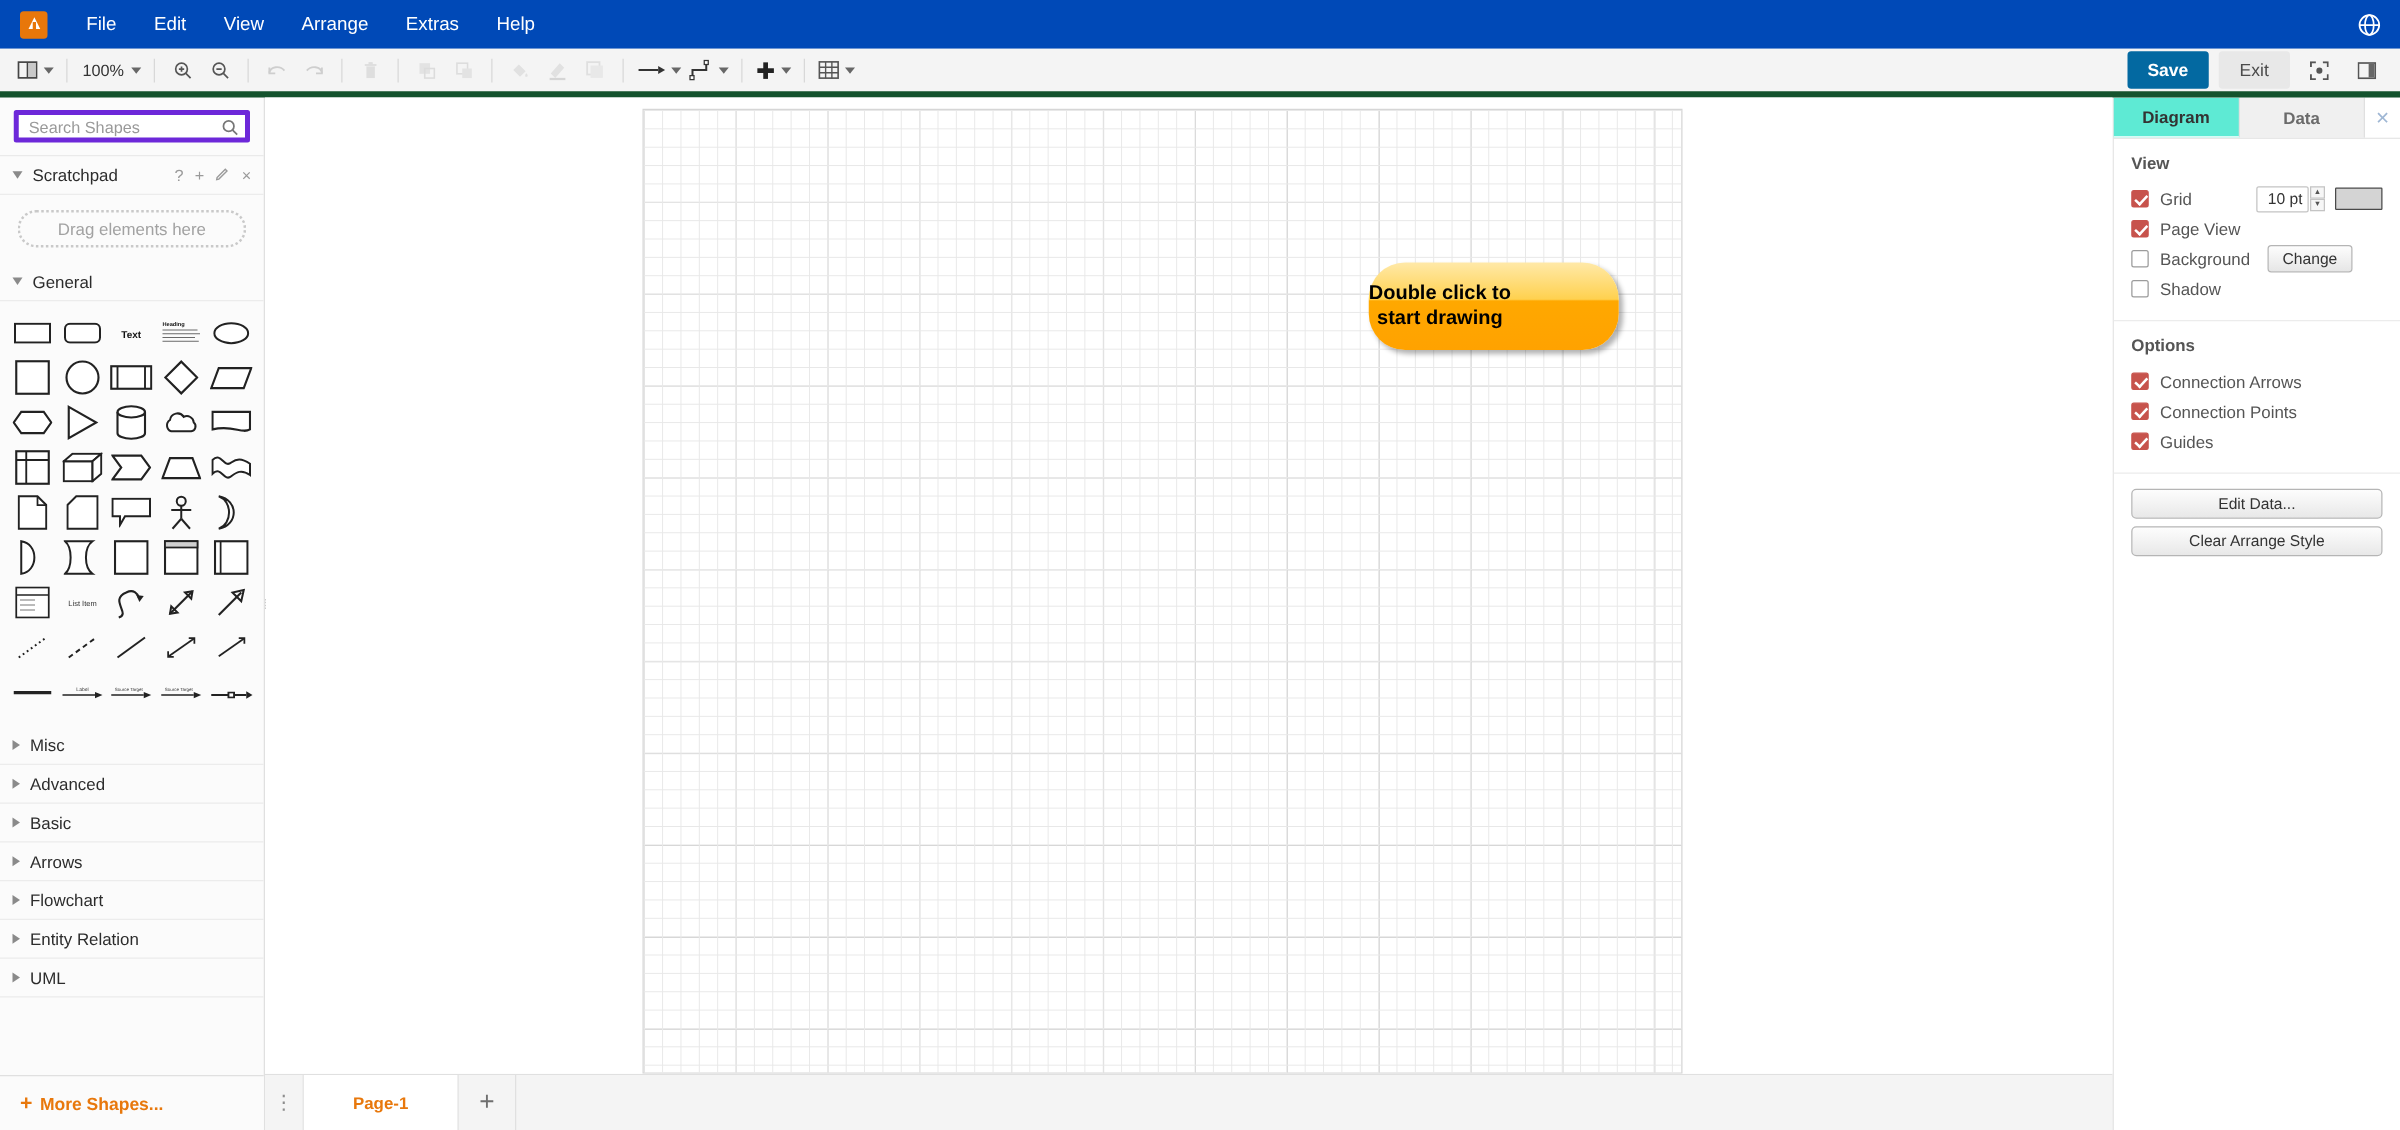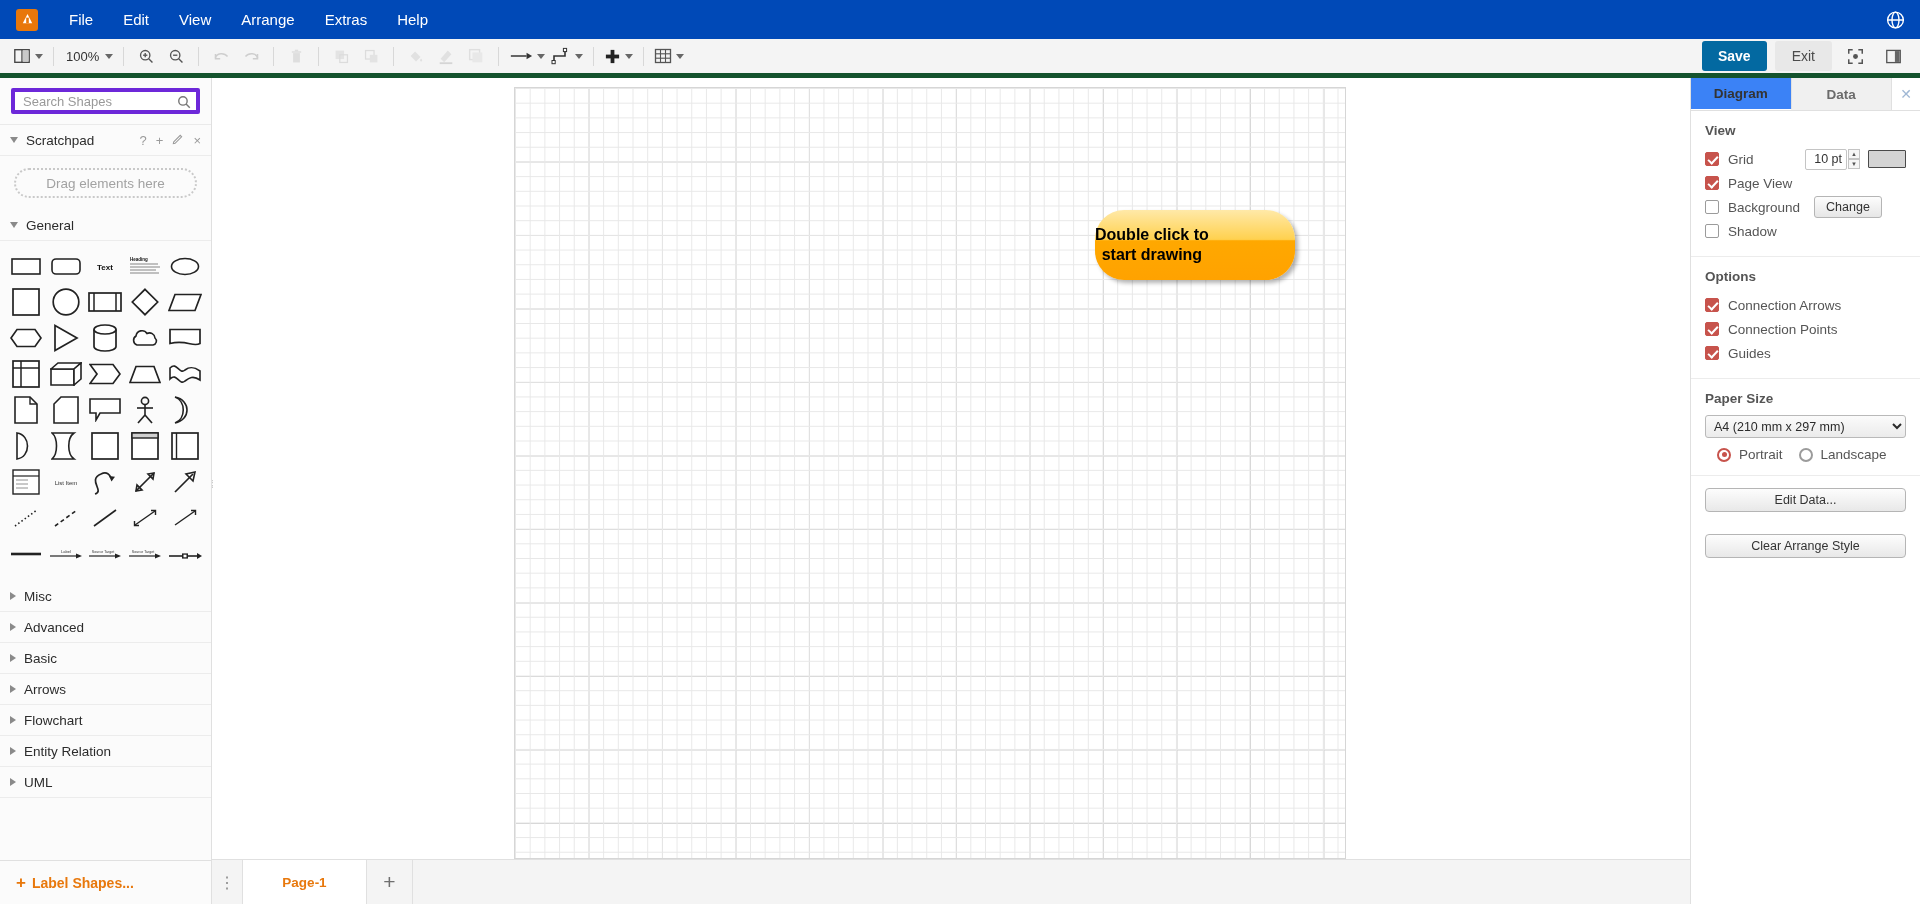--- a/index.html
+++ b/index.html
@@ -153,21 +153,21 @@
   .fmt {
     width: 230px; flex: 0 0 230px; background: #ffffff;
     border-left: 1px solid #e0e0e0; display: flex; flex-direction: column;
   }
   .fmt-tabs { display: flex; height: 33px; flex: 0 0 33px; border-bottom: 1px solid #e0e0e0; }
   .fmt-tab {
     flex: 1 1 0; display: flex; align-items: center; justify-content: center;
     font-size: 13.5px; font-weight: bold; color: #6b6b6b; cursor: pointer;
     background: #f0f0f0; border-right: 1px solid #e0e0e0;
   }
-  .fmt-tab.active { background: #3b82f6; color: #333; border-bottom: 1px solid #fff; }
+  .fmt-tab.active { background: #5eead4; color: #333; border-bottom: 1px solid #fff; }
   .fmt-close {
     width: 28px; display: flex; align-items: center; justify-content: center;
     color: #9fb7d4; cursor: pointer; font-size: 14px; background: #fff;
   }
   .fmt-sec { padding: 12px 14px 13px 14px; border-bottom: 1px solid #ececec; }
   .fmt-title { font-size: 13.5px; font-weight: bold; color: #555; margin-bottom: 9px; }
   .chk-row { display: flex; align-items: center; height: 24px; font-size: 13.5px; color: #555; }
   .chk {
     width: 14px; height: 14px; border: 1px solid #9b9b9b; border-radius: 2px;
     margin-right: 9px; background: #fff; flex: 0 0 14px; cursor: pointer; position: relative;
@@ -207,21 +207,21 @@
     position: relative; cursor: pointer; flex: 0 0 14px;
   }
   .radio.on { border-color: #c7534c; }
   .radio.on::after {
     content: ""; position: absolute; left: 2.5px; top: 2.5px; width: 5px; height: 5px;
     border-radius: 50%; background: #c7534c;
   }
   .btn-wide {
     display: block; width: 100%; border: 1px solid #b5b5b5;
     background: linear-gradient(#fdfdfd,#e8e8e8); border-radius: 4px;
-    font-size: 12.5px; color: #333; padding: 4px 0; cursor: pointer; margin-bottom: 22px;
+    font-size: 12.5px; color: #333; padding: 4px 0; cursor: pointer; margin-bottom: 6px;
     font-family: "Liberation Sans", sans-serif;
   }
   .flex { display: flex; align-items: center; }
 </style>
 </head>
 <body>
 
 <div class="app">
 
   <div class="menubar">
@@ -722,21 +722,21 @@
           <span>Entity Relation</span>
         </div>
         <div class="sec-head">
           <span class="tri-right"></span>
           <span>UML</span>
         </div>
       </div>
 
       <div class="more-shapes">
         <span class="plus">+</span>
-        <span>Label Shapes...</span>
+        <span>More Shapes...</span>
       </div>
     </div>
 
     <div class="canvas-col">
       <div class="canvas-area">
         <div class="collapse-handle">⁞</div>
         <div class="page-sheet">
           <div class="start-shape">
             <span>
               <span>Double click to</span><br>
@@ -802,32 +802,20 @@
         <div class="chk-row">
           <span class="chk on"></span>
           <span>Connection Points</span>
         </div>
         <div class="chk-row">
           <span class="chk on"></span>
           <span>Guides</span>
         </div>
       </div>
 
-      <div class="fmt-sec">
-        <div class="fmt-title">Paper Size</div>
-        <select class="sel">
-          <option>A4 (210 mm x 297 mm)</option>
-        </select>
-        <div class="radio-row">
-          <span class="radio on"></span>
-          <span>Portrait</span>
-          <span class="radio" style="margin-left:8px"></span>
-          <span>Landscape</span>
-        </div>
-      </div>
 
       <div class="fmt-sec" style="border-bottom:none">
         <button class="btn-wide">Edit Data...</button>
         <button class="btn-wide">Clear Arrange Style</button>
       </div>
     </div>
 
   </div>
 </div>
 

